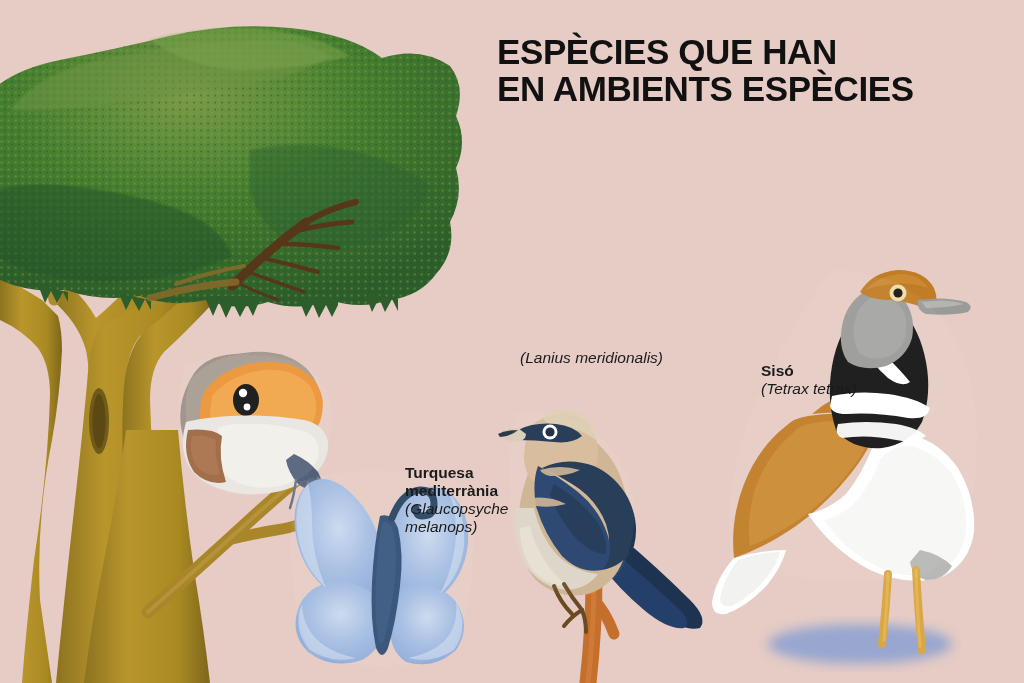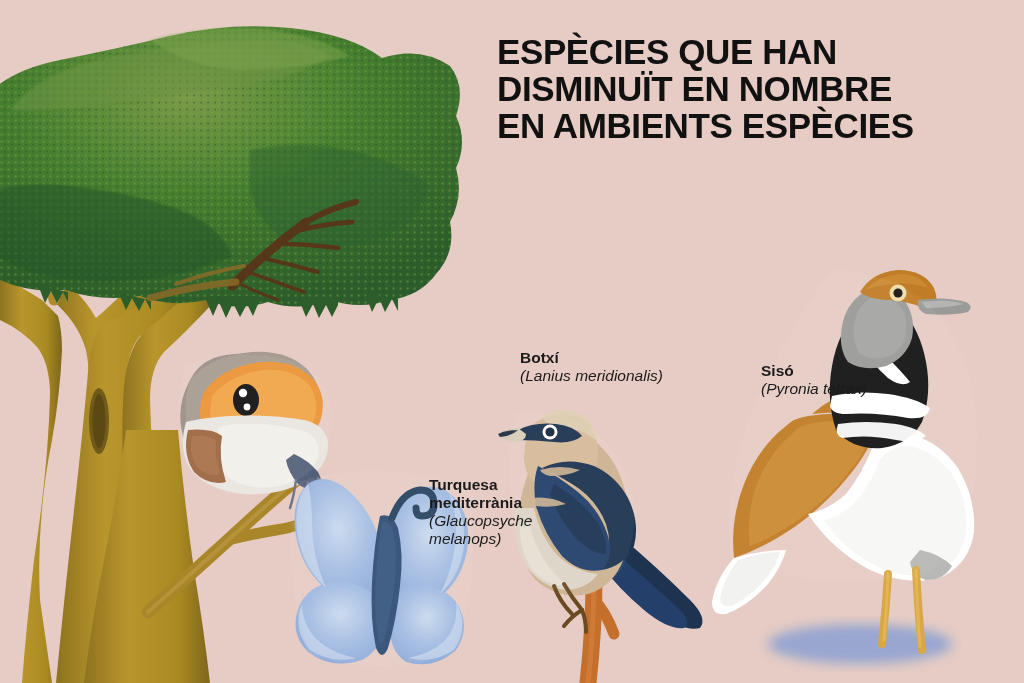--- a/index.html
+++ b/index.html
@@ -37,21 +37,21 @@
     font-family:"Liberation Sans", sans-serif;
     font-weight:bold;font-size:15.5px;line-height:18px;
     color:#1b1b1b;display:block;
   }
   .label .sci{
     font-family:"Liberation Sans", sans-serif;
     font-style:italic;font-size:15.5px;line-height:18px;
     color:#1b1b1b;display:block;
   }
   #label-pyronia{left:288px;top:340px;width:150px;}
-  #label-glaucopsyche{left:405px;top:476px;width:120px;margin-left:24px;}
+  #label-glaucopsyche{left:405px;top:464px;width:120px;}
   #label-lanius{left:520px;top:349px;width:175px;}
   #label-tetrax{left:761px;top:362px;width:120px;}
 </style>
 </head>
 <body>
 
 <div id="poster">
 
   <svg class="layer" viewBox="0 0 1024 683" style="z-index:5">
     <defs>
@@ -389,35 +389,33 @@
         <path d="M204 312 Q205 348 208 388" stroke="#e8bb5c" stroke-width="3" fill="none" stroke-linecap="round" opacity="0.7"></path>
       </g>
 
       <path d="M120 12 Q250 16 264 160 Q272 300 200 320 Q80 330 20 300
                Q0 180 120 12 Z" fill="#ffffff" opacity="0.05" filter="url(#speck)"></path>
     </g>
   </svg>
 
   <div id="title-block">
     <span class="tline">ESPÈCIES QUE HAN</span>
-    <span class="tline">DISMINUÏT EN NOMBRE</span>
     <span class="tline">EN AMBIENTS ESPÈCIES</span>
   </div>
 
 
   <div class="label" id="label-glaucopsyche">
     <span class="common">Turquesa</span>
     <span class="common">mediterrània</span>
     <span class="sci">(Glaucopsyche</span>
     <span class="sci">melanops)</span>
   </div>
 
   <div class="label" id="label-lanius">
-    <span class="common">Botxí</span>
     <span class="sci">(Lanius meridionalis)</span>
   </div>
 
   <div class="label" id="label-tetrax">
     <span class="common">Sisó</span>
-    <span class="sci">(Pyronia tetrax)</span>
+    <span class="sci">(Tetrax tetrax)</span>
   </div>
 
 </div>
 
 </body></html>

